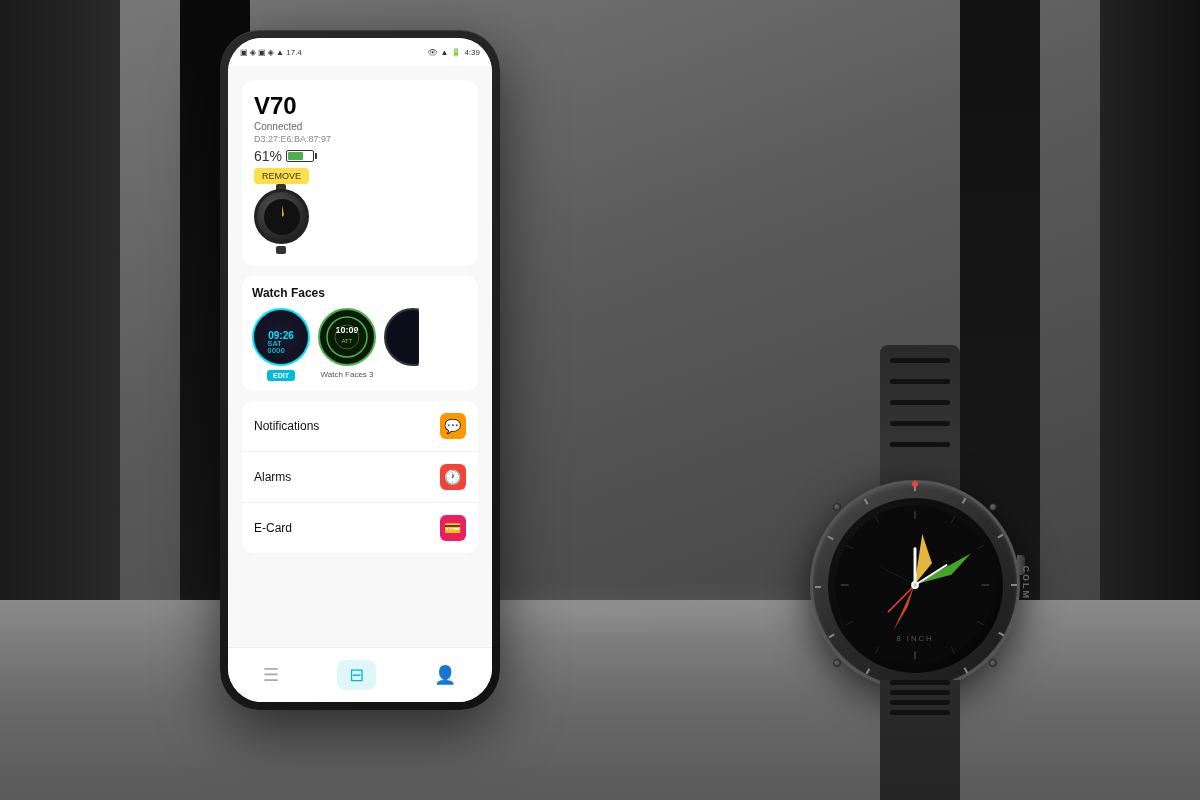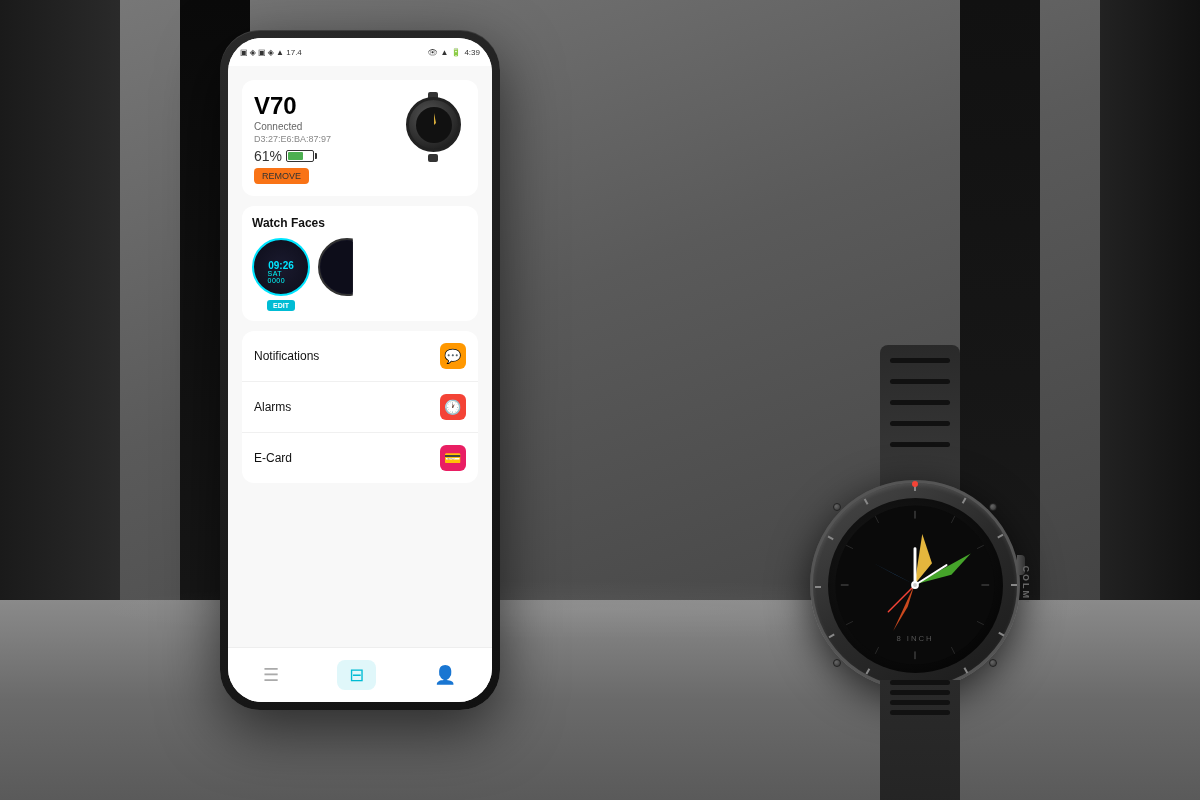--- a/index.html
+++ b/index.html
@@ -122,20 +122,21 @@
     }
 
     .device-section {
       background: #fff;
       border-radius: 12px;
       padding: 12px;
       margin-bottom: 10px;
       display: flex;
       align-items: flex-start;
       justify-content: space-between;
+      flex-direction: column;
     }
 
     .device-connected {
       font-size: 10px;
       color: #666;
       margin-top: 1px;
     }
 
     .device-mac {
       font-size: 9px;
@@ -179,21 +180,21 @@
     }
 
     .battery-fill {
       height: 100%;
       width: 61%;
       background: #4caf50;
       border-radius: 1px;
     }
 
     .remove-btn {
-      background: #f97316;
+      background: #fde047;
       border: none;
       border-radius: 4px;
       padding: 3px 8px;
       font-size: 9px;
       color: #333;
       cursor: pointer;
       margin-top: 4px;
       display: block;
     }
 
@@ -647,20 +648,32 @@
 
             <div class="watch-face-item">
               <div class="watch-face-circle wf1">
                 <span class="wf-time">09:26</span>
                 <div style="position:absolute;bottom:10px;left:50%;transform:translateX(-50%);font-size:7px;color:#0ff;letter-spacing:0.5px">SAT 0000</div>
               </div>
               <span class="edit-badge">EDIT</span>
             </div>
 
 
+            <div class="watch-face-item">
+              <div class="watch-face-circle wf3">
+                <svg width="54" height="54" viewBox="0 0 54 54">
+                  <circle cx="27" cy="27" r="26" fill="#0a1a05"></circle>
+                  <circle cx="27" cy="27" r="20" fill="none" stroke="#4caf50" stroke-width="1.5"></circle>
+                  <text x="27" y="23" text-anchor="middle" font-size="9" font-weight="bold" fill="white">10:09</text>
+                  <text x="27" y="33" text-anchor="middle" font-size="6" fill="#8bc34a">ATT</text>
+                  <circle cx="27" cy="27" r="12" fill="none" stroke="#2d6a2d" stroke-width="1"></circle>
+                </svg>
+              </div>
+              <span class="wf-label">Watch Faces 3</span>
+            </div>
 
             <div class="watch-face-item">
               <div class="watch-face-circle wf4" style="clip-path: inset(0 40% 0 0);">
                 <svg width="54" height="54" viewBox="0 0 54 54">
                   <circle cx="27" cy="27" r="26" fill="#0d0d1a"></circle>
                 </svg>
               </div>
 
             </div>
 

